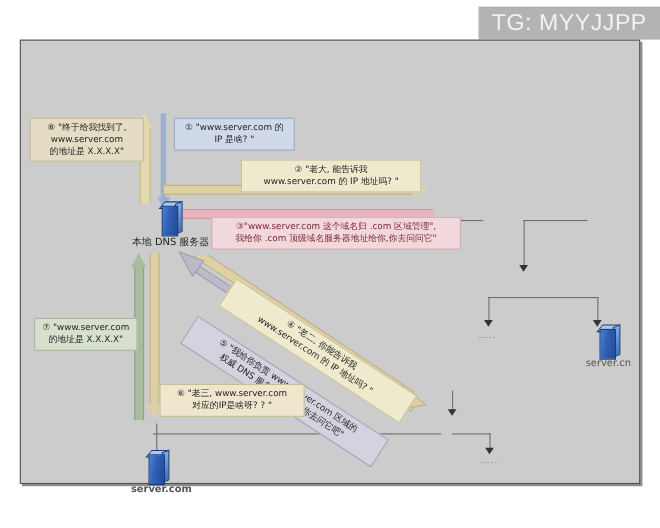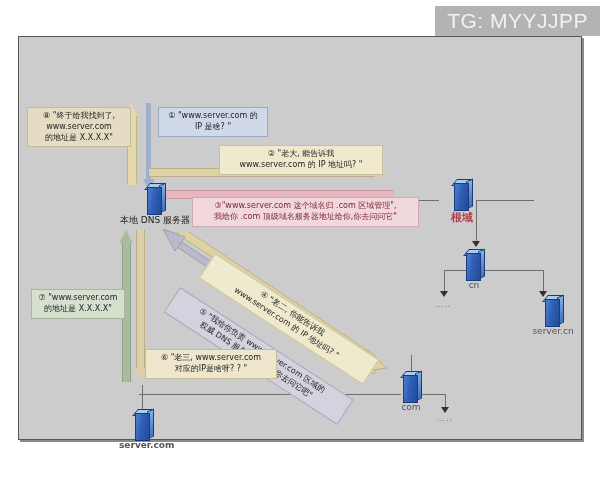--- a/index.html
+++ b/index.html
@@ -151,59 +151,35 @@
 
     <div class="node" style="left:93px;top:146px;width:86px;">
       <div class="srv">
         <div class="top"></div>
           <div class="side"></div>
           <div class="face"></div>
       </div>
       <div class="cap">本地 DNS 服务器</div>
     </div>
 
-    <div class="node" style="left:420px;top:142px;width:46px;">
-      <div class="srv">
-        <div class="top"></div>
-          <div class="side"></div>
-          <div class="face"></div>
-      </div>
-      <div class="cap red">根域</div>
-    </div>
-
-    <div class="node" style="left:434px;top:212px;width:42px;">
-      <div class="srv">
-        <div class="top"></div>
-          <div class="side"></div>
-          <div class="face"></div>
-      </div>
-      <div class="cap grey">cn</div>
-    </div>
+
 
     <div class="node" style="left:404px;top:262px;width:40px;">
       <div class="cap dots">…..</div>
     </div>
 
     <div class="node" style="left:503px;top:258px;width:62px;">
       <div class="srv">
         <div class="top"></div>
           <div class="side"></div>
           <div class="face"></div>
       </div>
       <div class="cap grey">server.cn</div>
     </div>
 
-    <div class="node" style="left:371px;top:334px;width:42px;">
-      <div class="srv">
-        <div class="top"></div>
-          <div class="side"></div>
-          <div class="face"></div>
-      </div>
-      <div class="cap grey">com</div>
-    </div>
 
     <div class="node" style="left:406px;top:376px;width:40px;">
       <div class="cap dots">…..</div>
     </div>
 
     <div class="node" style="left:100px;top:372px;width:48px;font-weight:bold;">
       <div class="srv">
         <div class="top"></div>
           <div class="side"></div>
           <div class="face"></div>

